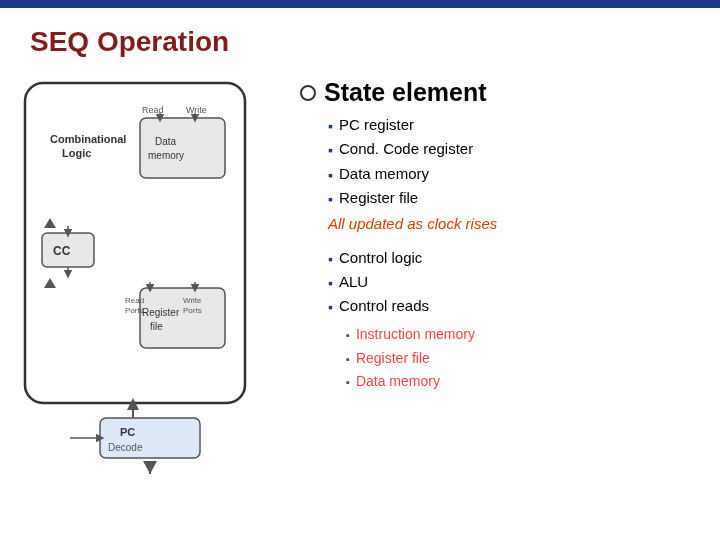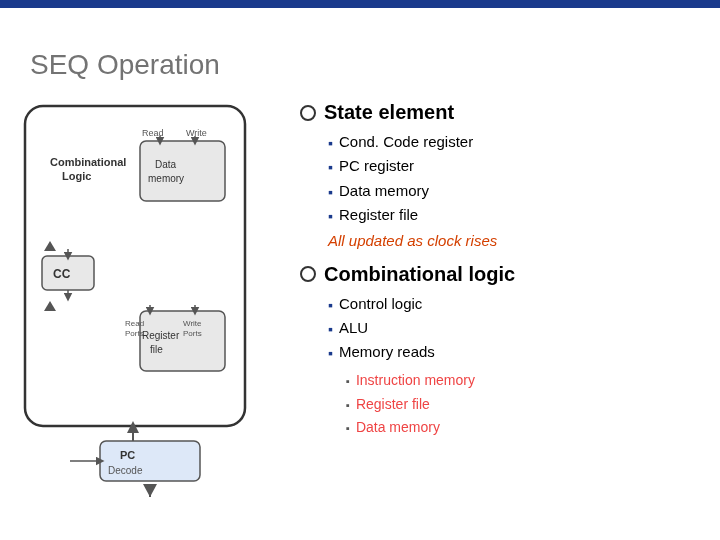--- a/index.html
+++ b/index.html
@@ -10,24 +10,23 @@
       font-family: Arial, sans-serif;
       overflow: hidden;
     }
     .top-bar {
       width: 720px;
       height: 8px;
       background: #1a3a8c;
     }
     .page-title {
       font-size: 28px;
-      font-weight: normal;
-      color: #737373;
+      font-weight: bold;
+      color: #7f1d1d;
       padding: 18px 30px 10px 30px;
-      margin-top: 23px;
     }
     .content-area {
       display: flex;
       flex-direction: row;
       padding: 0 20px;
       gap: 10px;
     }
     
     .diagram-area {
       width: 260px;
@@ -55,21 +54,21 @@
     }
     .bullet-circle {
       width: 16px;
       height: 16px;
       border-radius: 50%;
       border: 2px solid #333;
       display: inline-block;
       flex-shrink: 0;
     }
     .section-title {
-      font-size: 20px;
+      font-size: 25px;
       font-weight: bold;
       color: #000;
     }
     .sub-items {
       list-style: none;
       padding-left: 28px;
       margin-bottom: 4px;
     }
     .sub-items li {
       font-size: 15px;
@@ -186,49 +185,45 @@
 
   <div class="right-content">
 
     <div class="section">
       <div class="section-header">
         <span class="bullet-circle"></span>
         <span class="section-title">State element</span>
       </div>
       <ul class="sub-items">
         <li>
+            <span>PC register</span>
+          </li>
+        <li>
             <span>Cond. Code register</span>
-          </li>
-        <li>
-            <span>PC register</span>
           </li>
         <li>
             <span>Data memory</span>
           </li>
         <li>
             <span>Register file</span>
           </li>
       </ul>
       <div class="italic-note">All updated as clock rises</div>
     </div>
 
     <div class="section">
-      <div class="section-header">
-        <span class="bullet-circle"></span>
-        <span class="section-title">Combinational logic</span>
-      </div>
       <ul class="sub-items">
         <li>
             <span>Control logic</span>
           </li>
         <li>
             <span>ALU</span>
           </li>
         <li>
-            <span>Memory reads</span>
+            <span>Control reads</span>
           </li>
       </ul>
       <ul class="sub-sub-items">
         <li>
             <span>Instruction memory</span>
           </li>
         <li>
             <span>Register file</span>
           </li>
         <li>

